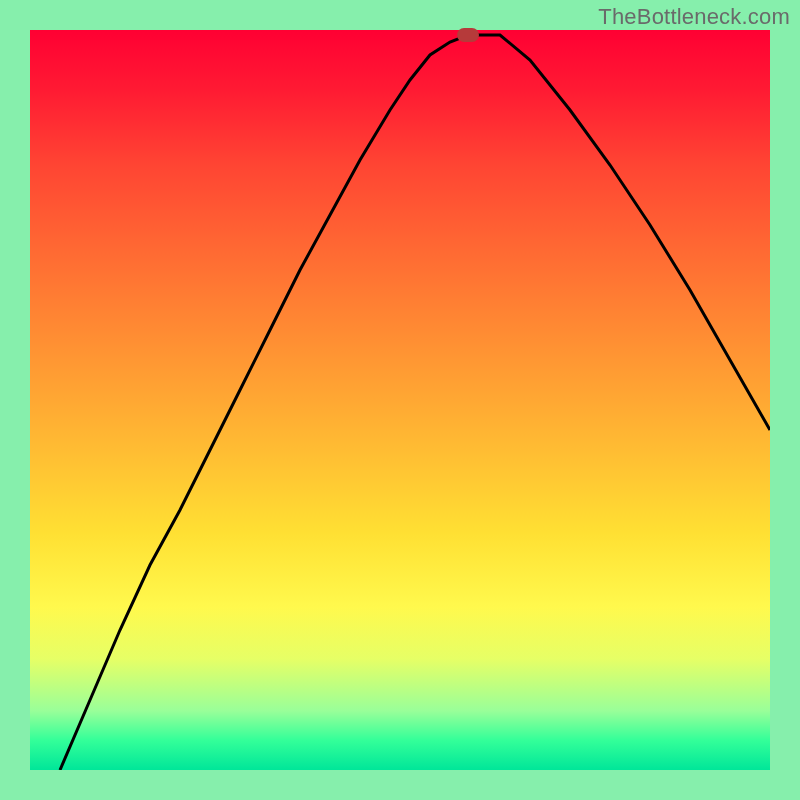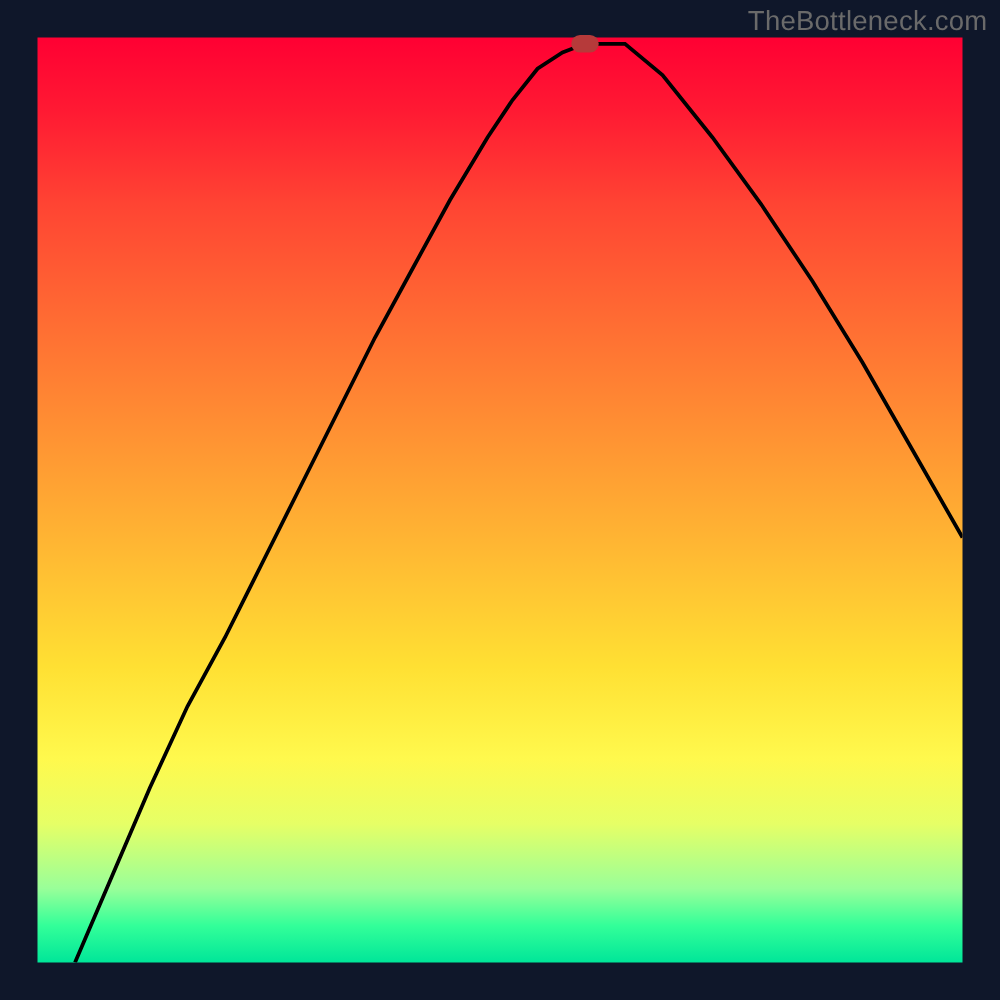--- a/index.html
+++ b/index.html
@@ -10,21 +10,21 @@
     background: #000;
     overflow: hidden;
     font-family: Arial, Helvetica, sans-serif;
   }
   .frame {
     position: absolute;
     left: 0;
     top: 0;
     width: 800px;
     height: 800px;
-    background: #0f172a;
+    background: #86efac;
   }
   .plot {
     position: absolute;
     left: 30px;
     top: 30px;
     width: 740px;
     height: 740px;
     
     background: linear-gradient(to bottom,
       #ff0033 0%,

